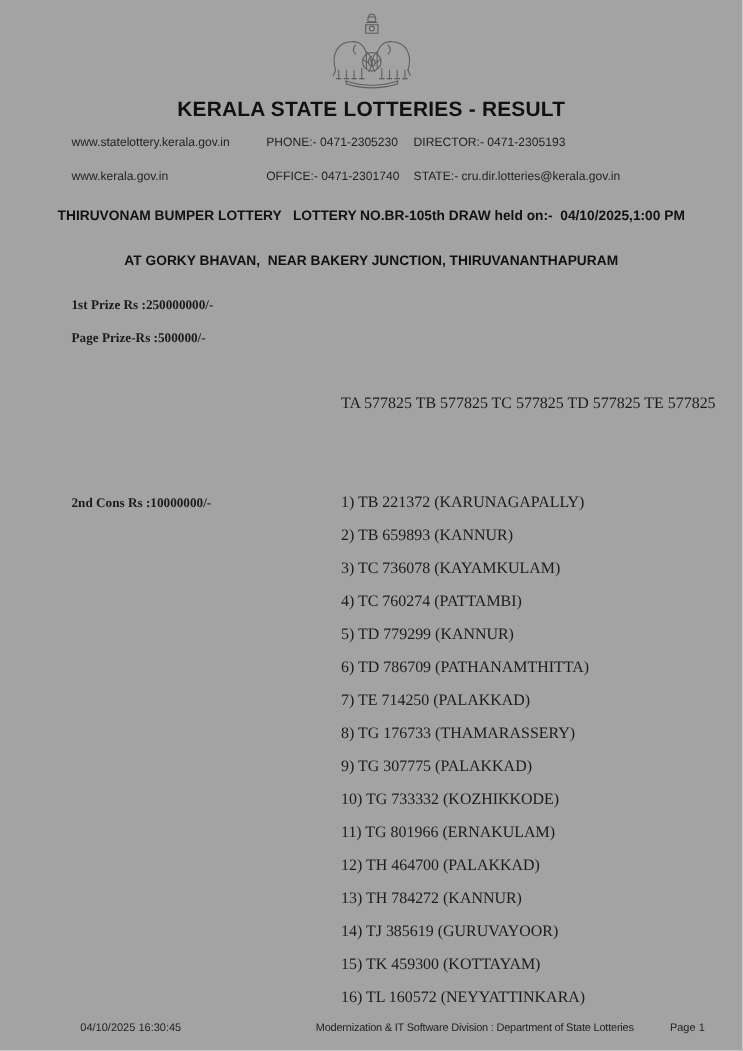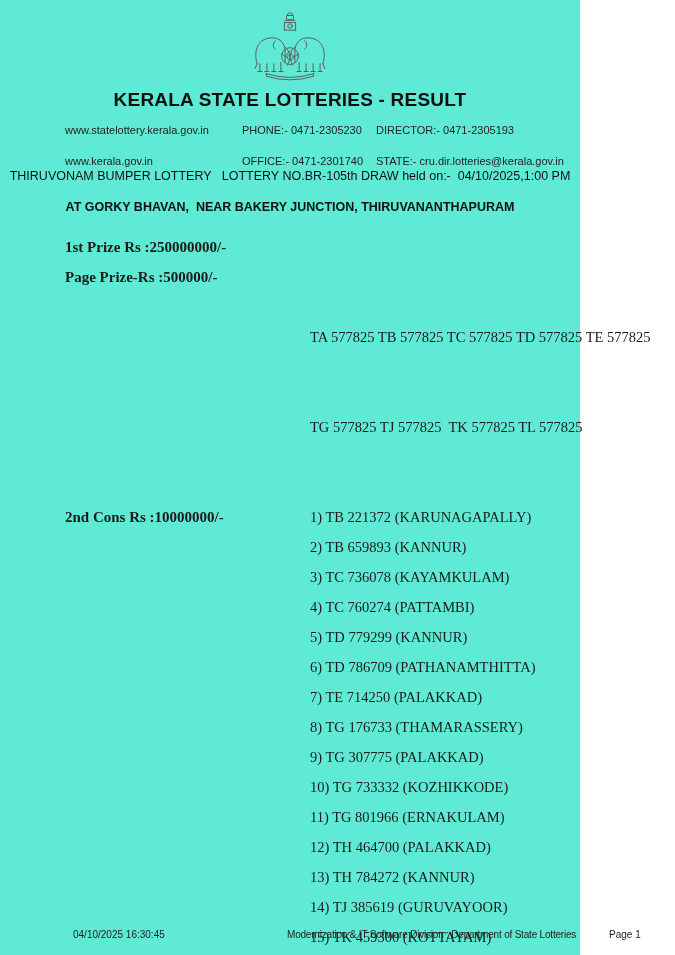--- a/index.html
+++ b/index.html
@@ -7,23 +7,23 @@
   body {
     width: 675px;
     height: 955px;
     position: relative;
     font-family: "Liberation Sans", sans-serif;
     color: #1b1b1b;
     overflow: hidden;
   }
   .page {
     position: relative;
-    width: 580px;
+    width: 675px;
     height: 955px;
-    background: #5eead4;
+    background: #a3a3a3;
   }
   .emblem-wrap {
     padding-top: 6px;
     display: flex;
     justify-content: center;
   }
   .doc-title {
     text-align: center;
     font-weight: 700;
     font-size: 19px;
@@ -37,48 +37,48 @@
     display: grid;
     grid-template-columns: 163px 120px auto;
     grid-auto-rows: 17px;
     font-size: 11px;
     color: #222;
     white-space: pre;
     align-items: center;
     gap: 14px;
   }
   .draw-line {
-    margin-top: 0;
+    margin-top: 20px;
     text-align: center;
-    font-weight: 400;
+    font-weight: 700;
     font-size: 12.5px;
     white-space: pre;
     color: #111;
   }
   .venue-line {
-    margin-top: 17px;
+    margin-top: 27px;
     text-align: center;
     font-weight: 700;
     font-size: 12.5px;
     white-space: pre;
     color: #111;
   }
   .results {
     margin: 18px 0 0 65px;
     font-family: "Liberation Serif", serif;
     font-size: 14.5px;
     color: #1b1b1b;
     line-height: 30px;
   }
   .result-row { display: flex; align-items: flex-start; }
   .label-col {
     width: 235px;
     flex-shrink: 0;
     font-weight: 700;
-    font-size: 15px;
+    font-size: 12px;
     white-space: pre;
   }
   .value-col { flex: 1; white-space: pre; }
   .winner-line { white-space: pre; margin-left: 10px; }
   .footer {
     position: absolute;
     top: 929px;
     left: 0;
     width: 675px;
     height: 16px;
@@ -143,21 +143,20 @@
   <div class="results">
 
     <div class="result-row">
       <div class="label-col">1st Prize Rs :250000000/-</div>
     </div>
 
     <div class="result-row">
       <div class="label-col">Page Prize-Rs :500000/-</div>
       <div class="value-col">
         <div class="winner-line">TA 577825 TB 577825 TC 577825 TD 577825 TE 577825</div>
-        <div class="winner-line">TG 577825 TJ 577825  TK 577825 TL 577825</div>
       </div>
     </div>
 
     <div class="result-row">
       <div class="label-col">2nd Cons Rs :10000000/-</div>
       <div class="value-col"><div class="winner-line">1) TB 221372 (KARUNAGAPALLY)</div><div class="winner-line">2) TB 659893 (KANNUR)</div><div class="winner-line">3) TC 736078 (KAYAMKULAM)</div><div class="winner-line">4) TC 760274 (PATTAMBI)</div><div class="winner-line">5) TD 779299 (KANNUR)</div><div class="winner-line">6) TD 786709 (PATHANAMTHITTA)</div><div class="winner-line">7) TE 714250 (PALAKKAD)</div><div class="winner-line">8) TG 176733 (THAMARASSERY)</div><div class="winner-line">9) TG 307775 (PALAKKAD)</div><div class="winner-line">10) TG 733332 (KOZHIKKODE)</div><div class="winner-line">11) TG 801966 (ERNAKULAM)</div><div class="winner-line">12) TH 464700 (PALAKKAD)</div><div class="winner-line">13) TH 784272 (KANNUR)</div><div class="winner-line">14) TJ 385619 (GURUVAYOOR)</div><div class="winner-line">15) TK 459300 (KOTTAYAM)</div><div class="winner-line">16) TL 160572 (NEYYATTINKARA)</div></div>
     </div>
 
   </div>
 

